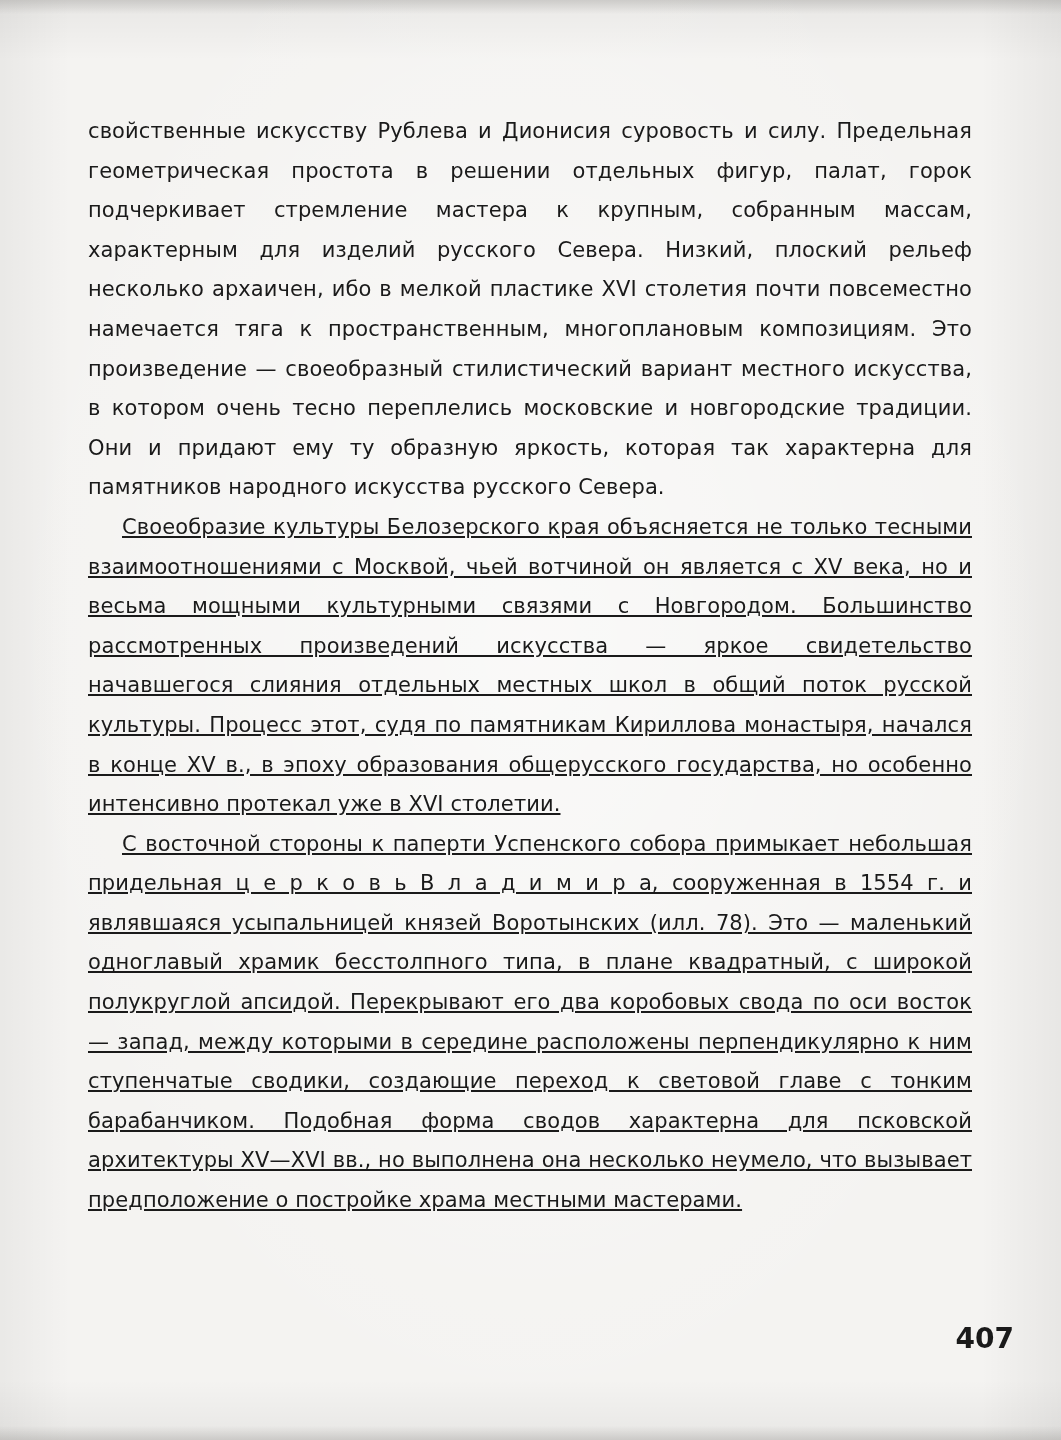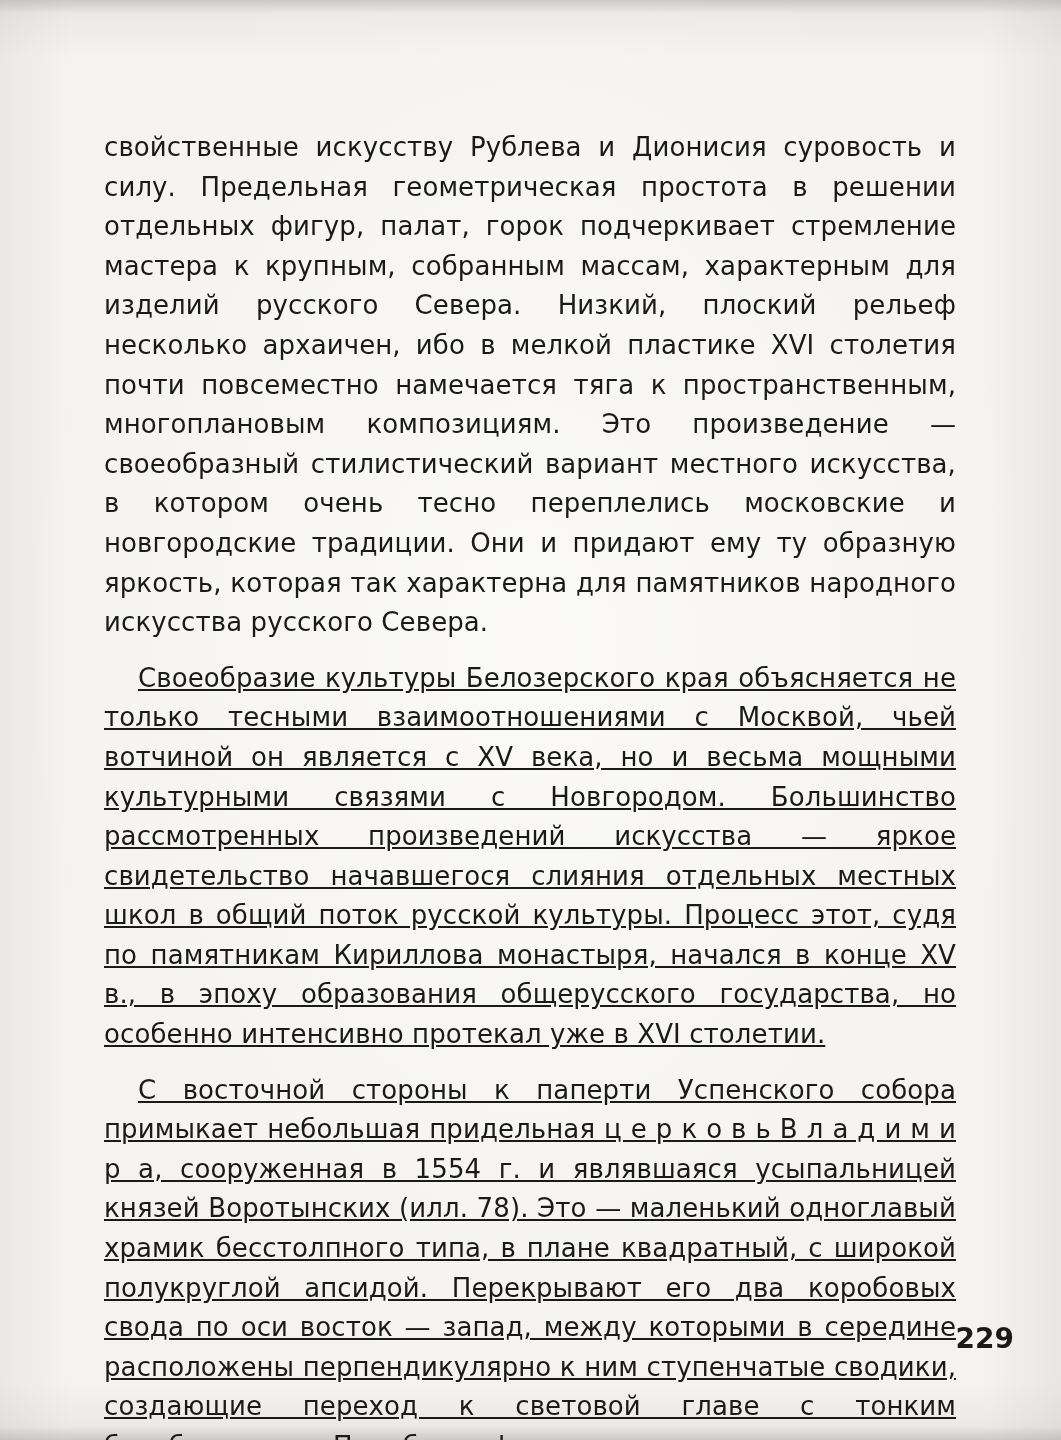--- a/index.html
+++ b/index.html
@@ -33,22 +33,22 @@
       linear-gradient(to top, rgba(0,0,0,0.05) 0px, rgba(0,0,0,0.0) 60px);
     pointer-events: none;
   }
   .text-column {
     position: absolute;
     left: 88px;
     top: 112px;
     width: 884px;
   }
   p.para {
-    margin: 16px;
-    font-size: 26px;
+    margin: 0;
+    font-size: 21px;
     line-height: 39.6px;
     color: #1a1a1a;
     text-align: justify;
     text-justify: inter-word;
     letter-spacing: 0.1px;
     font-weight: 500;
     -webkit-font-smoothing: antialiased;
   }
   p.para.indent {
     text-indent: 34px;
@@ -86,14 +86,14 @@
   <div class="edge-noise-top"></div>
   <div class="edge-noise-bottom"></div>
 
   <div class="text-column">
     <p class="para">свойственные искусству Рублева и Дионисия суровость и силу. Предельная геометрическая простота в решении отдельных фигур, палат, горок подчеркивает стремление мастера к крупным, собранным массам, характерным для изделий русского Севера. Низкий, плоский рельеф несколько архаичен, ибо в мелкой пластике XVI столетия почти повсеместно намечается тяга к пространственным, многоплановым композициям. Это произведение — своеобразный стилистический вариант местного искусства, в котором очень тесно переплелись московские и новгородские традиции. Они и придают ему ту образную яркость, которая так характерна для памятников народного искусства русского Севера.</p>
     <p class="para indent">Своеобразие культуры Белозерского края объясняется не только тесными взаимоотношениями с Москвой, чьей вотчиной он является с XV века, но и весьма мощными культурными связями с Новгородом. Большинство рассмотренных произведений искусства — яркое свидетельство начавшегося слияния отдельных местных школ в общий поток русской культуры. Процесс этот, судя по памятникам Кириллова монастыря, начался в конце XV в., в эпоху образования общерусского государства, но особенно интенсивно протекал уже в XVI столетии.</p>
     <p class="para indent">С восточной стороны к паперти Успенского собора примыкает небольшая придельная ц е р к о в ь  В л а д и м и р а, сооруженная в 1554 г. и являвшаяся усыпальницей князей Воротынских (илл. 78). Это — маленький одноглавый храмик бесстолпного типа, в плане квадратный, с широкой полукруглой апсидой. Перекрывают его два коробовых свода по оси восток — запад, между которыми в середине расположены перпендикулярно к ним ступенчатые сводики, создающие переход к световой главе с тонким барабанчиком. Подобная форма сводов характерна для псковской архитектуры XV—XVI вв., но выполнена она несколько неумело, что вызывает предположение о постройке храма местными мастерами.</p>
 
   </div>
 
-  <div class="page-number">229</div>
+  <div class="page-number">407</div>
 </div>
 
 </body></html>

